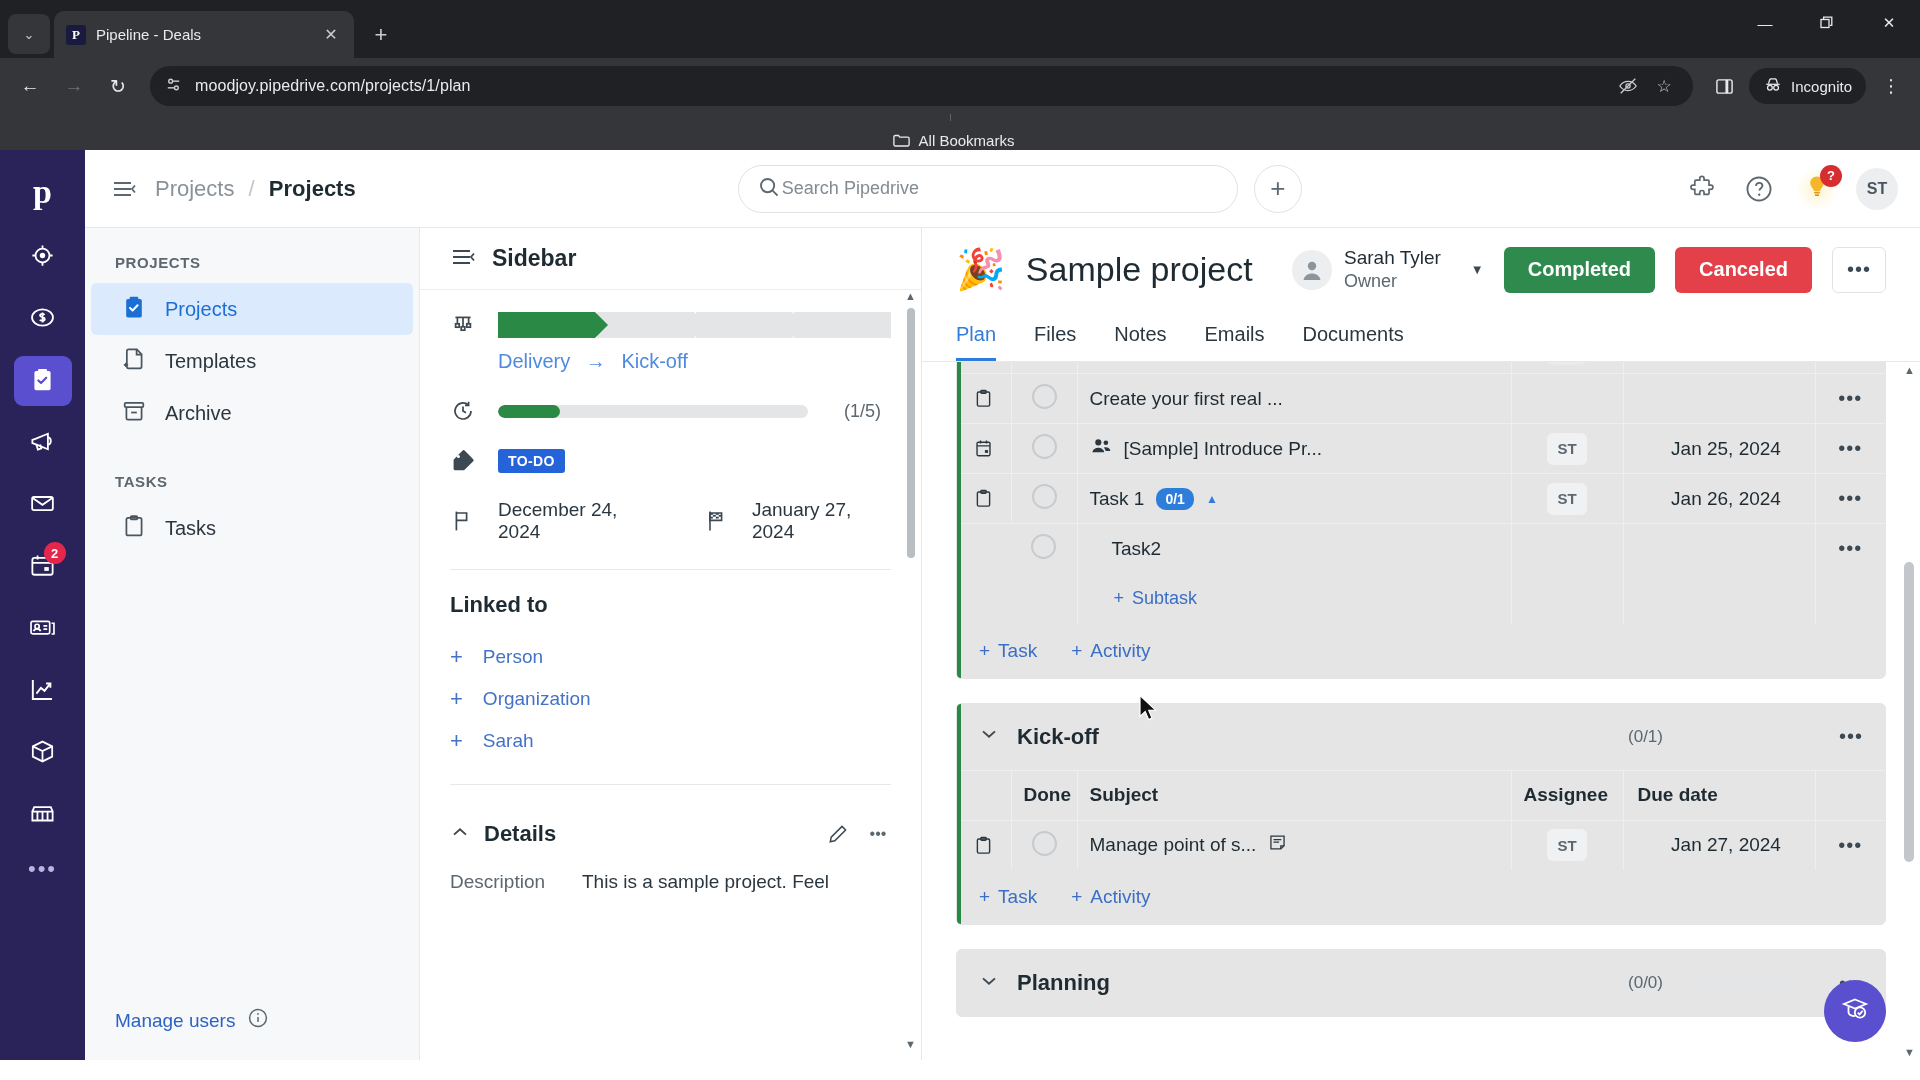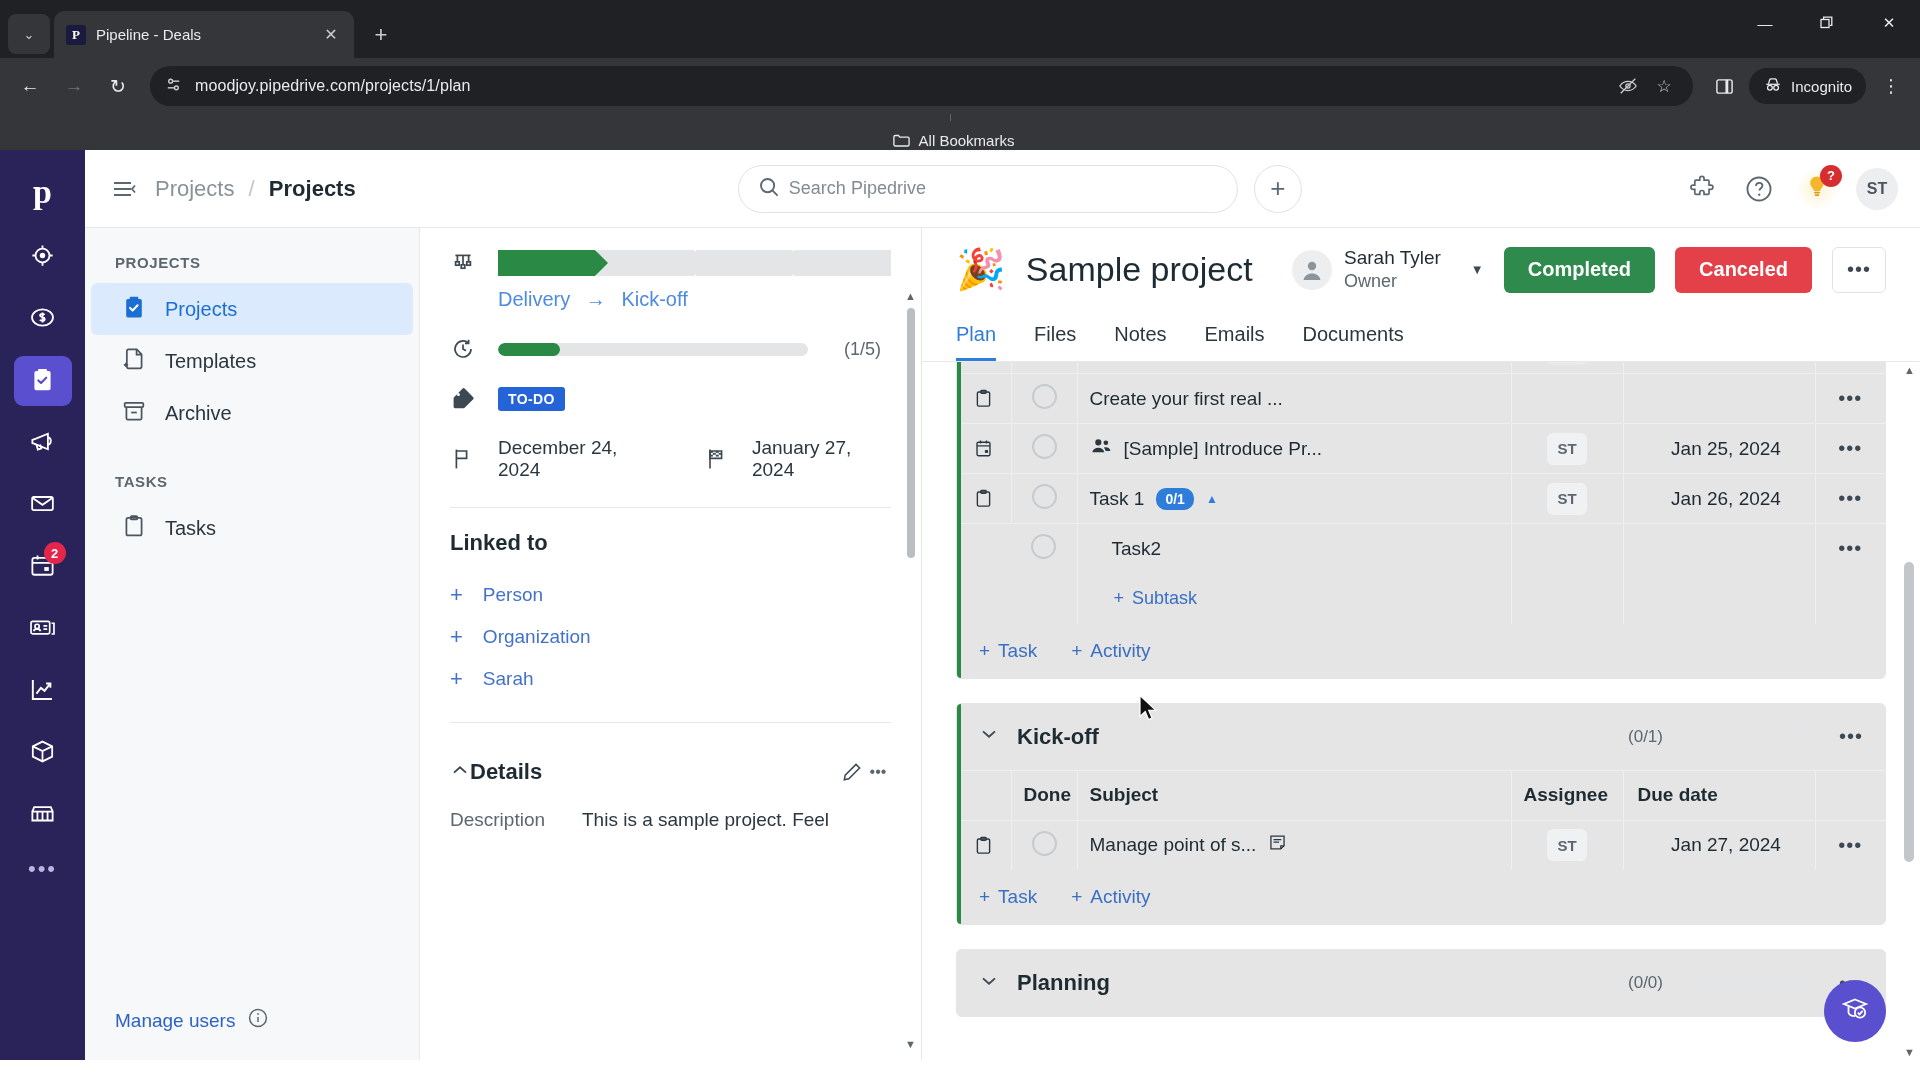--- a/index.html
+++ b/index.html
@@ -87,21 +87,21 @@
     height: 78px; background: #fff; display: flex; align-items: center;
     padding: 0 22px; border-bottom: 1px solid #e8e8e8; flex-shrink: 0;
   }
   .hamburger { width: 34px; height: 34px; display: flex; align-items: center; justify-content: center; color: #5c6770; margin-right: 14px; }
   .breadcrumb { font-size: 22px; color: #8a9299; }
   .breadcrumb .sep { margin: 0 8px; color: #c0c6cb; }
   .breadcrumb .cur { color: #1f2b33; font-weight: bold; }
   .search-wrap { flex: 1; display: flex; justify-content: center; align-items: center; gap: 16px; }
   .searchbox {
     width: 500px; height: 48px; border: 1px solid #dfe3e6; border-radius: 24px;
-    display: flex; align-items: center; padding: 0 18px; gap: 8px; background: #fff;
+    display: flex; align-items: center; padding: 0 18px; gap: 1px; background: #fff;
   }
   .searchbox input { border: none; outline: none; font-size: 18px; color: #5c6770; flex: 1; font-family: inherit; background: transparent; }
   .searchbox input::placeholder { color: #828b93; }
   .plus-btn { width: 48px; height: 48px; border-radius: 50%; border: 1px solid #dfe3e6; display: flex; align-items: center; justify-content: center; color: #5c6770; font-size: 26px; background:#fff; }
   .top-right { display: flex; align-items: center; gap: 18px; }
   .top-icon { width: 38px; height: 38px; display: flex; align-items: center; justify-content: center; color: #5c6770; position: relative; }
   .bulb-wrap { position: relative; width: 42px; height: 42px; display:flex;align-items:center;justify-content:center;
     background: radial-gradient(circle, #fdf3d0 0%, rgba(253,243,208,0) 72%); }
   .bulb-badge { position: absolute; top: -3px; right: -4px; width: 22px; height: 22px; border-radius: 50%;
     background: #d62d30; color: #fff; font-size: 13px; font-weight: bold; display:flex;align-items:center;justify-content:center; }
@@ -147,21 +147,21 @@
   .prog-track { flex: 1; height: 13px; background: #e3e5e7; border-radius: 7px; overflow: hidden; max-width: 310px; }
   .prog-fill { height: 100%; background: #2a8a45; border-radius: 7px; }
   .prog-count { font-size: 18px; color: #5c6770; margin-left: 14px; }
   .label-chip { background: #2563d9; color: #fff; font-size: 14px; font-weight: bold; letter-spacing: 0.4px;
     padding: 4px 10px; border-radius: 3px; }
   .date-text { font-size: 19px; color: #2b3740; }
   .sb-divider { height: 1px; background: #e8e8e8; margin: 6px 0 22px 0; }
   .sb-section-title { font-size: 22px; font-weight: bold; color: #1f2b33; margin-bottom: 18px; }
   .link-add { display: flex; align-items: center; gap: 20px; font-size: 19px; color: #4472c9; height: 42px; }
   .link-add .pl { font-size: 22px; color: #4472c9; }
-  .details-head { display: flex; align-items: center; padding-top: 14px; }
+  .details-head { display: flex; align-items: center; gap: 14px; padding-top: 14px; }
   .details-title { font-size: 22px; font-weight: bold; color: #1f2b33; flex: 1; }
   .details-ico { color: #5c6770; width: 26px; display:flex; align-items:center; justify-content:center; }
   .details-desc { display: flex; gap: 22px; margin-top: 24px; font-size: 19px; color: #2b3740; }
   .desc-key { color: #5c6770; width: 110px; flex-shrink:0; }
   .sb-scroll {
     position: absolute; right: 6px; top: 62px; width: 8px; bottom: 10px;
   }
   .sb-scroll .thumb { position: absolute; top: 18px; height: 250px; width: 8px; background: #b9bec3; border-radius: 4px; }
   .sb-scroll .arrow-up, .sb-scroll .arrow-dn { position: absolute; left: -2px; color: #5c6770; font-size: 11px; }
   .sb-scroll .arrow-up { top: 0; }
@@ -525,20 +525,28 @@
                 <path d="M11 10v5"></path>
                 <circle cx="11" cy="6.9" r="0.95" fill="#5c6770" stroke="none"></circle>
               </svg>
           </span>
         </div>
       </div>
 
       <div class="detail-pane">
 
         <div class="sidebar-panel">
+          <div class="sb-header">
+            <span>
+              <svg width="26" height="26" viewBox="0 0 26 26" fill="none" stroke="#3c4852" stroke-width="1.8">
+                  <path d="M3 7h17M3 13h17M3 19h17M24 9.5L21 13l3 3.5"></path>
+                </svg>
+            </span>
+            <span class="sb-header-title">Sidebar</span>
+          </div>
 
           <div class="sb-body">
             <div class="sb-row">
               <span class="sb-ico">
                 <svg width="24" height="24" viewBox="0 0 24 24" fill="none" stroke="#3c4852" stroke-width="1.7">
                     <path d="M4.4 4.4h15.2"></path>
                     <path d="M6.4 4.4v6.4M12 4.4v9.4M17.6 4.4v6.4"></path>
                     <rect x="4.6" y="10.8" width="3.6" height="3.4"></rect>
                     <rect x="10.2" y="13.8" width="3.6" height="3.4"></rect>
                     <rect x="15.8" y="10.8" width="3.6" height="3.4"></rect>

